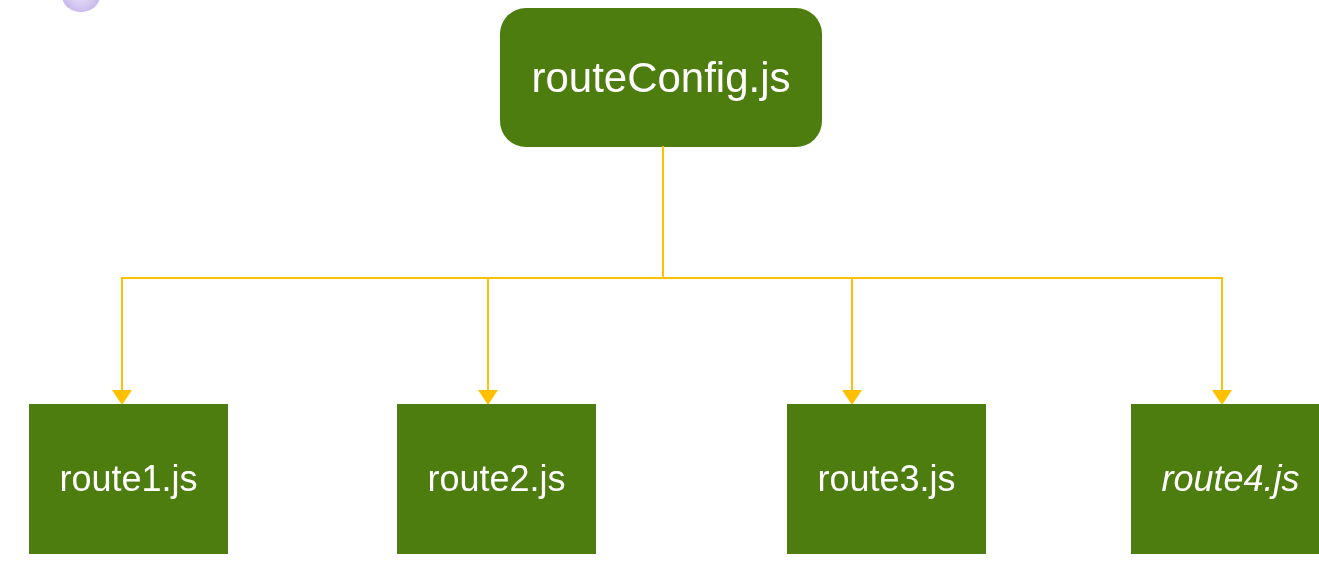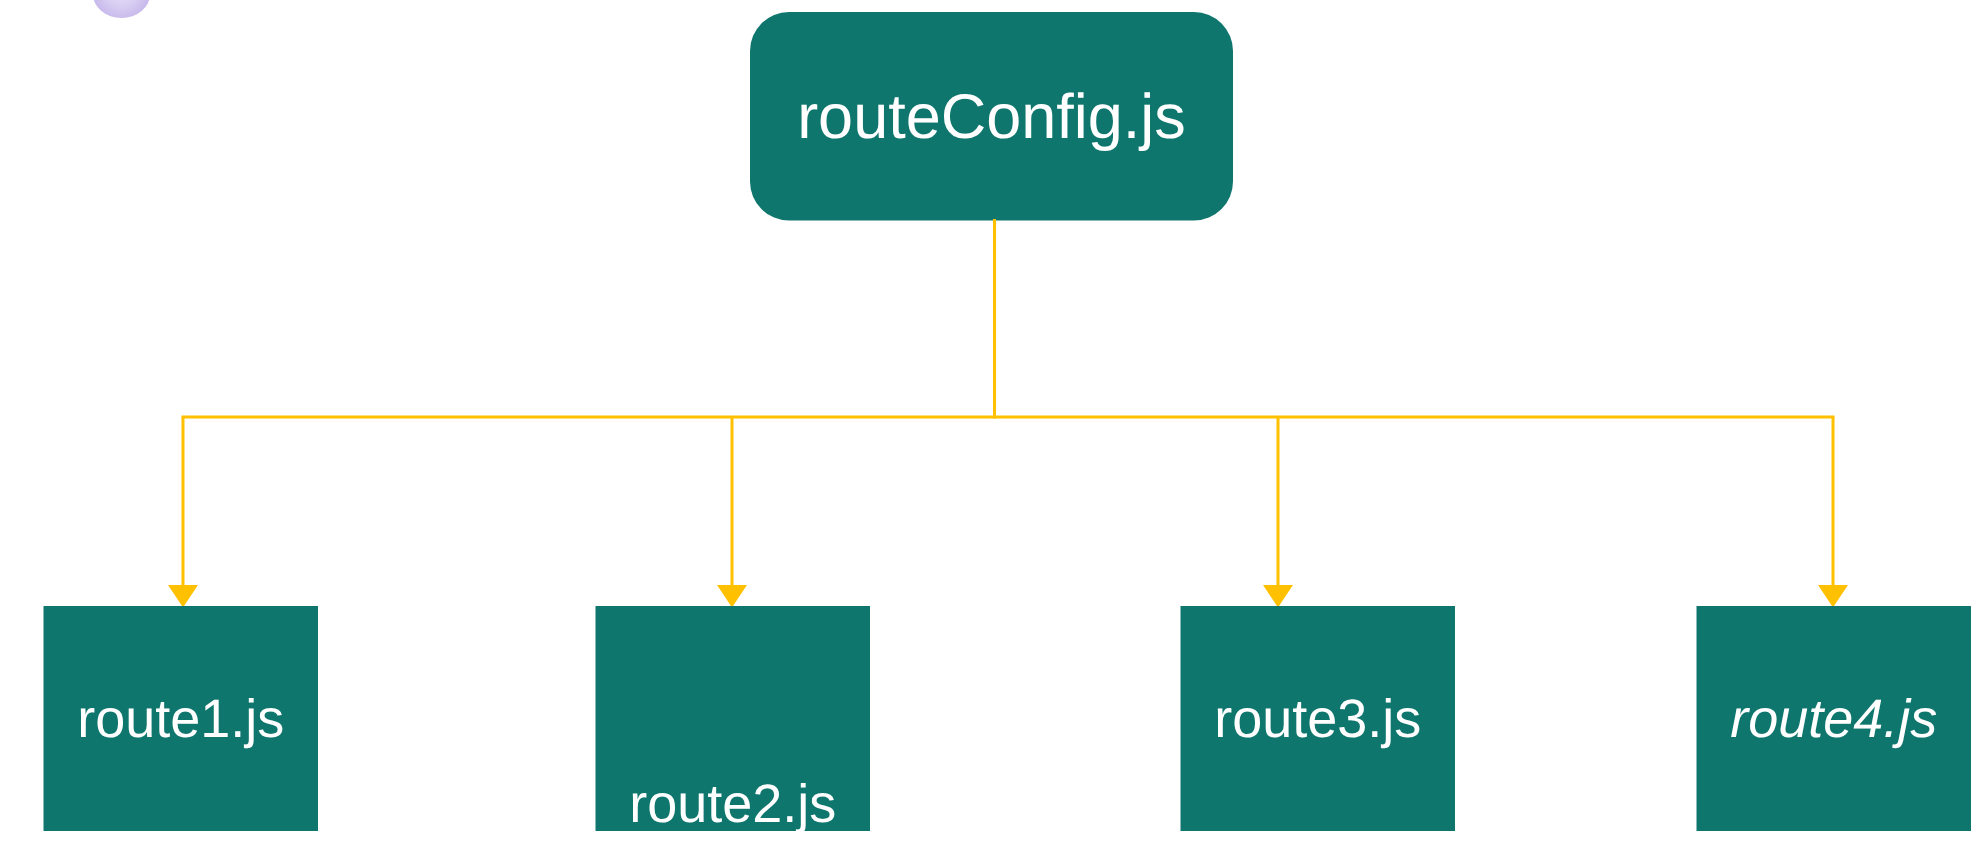--- a/index.html
+++ b/index.html
@@ -23,43 +23,43 @@
     top: -20px;
     width: 38px;
     height: 32px;
     border-radius: 50%;
     background: radial-gradient(ellipse at 50% 30%, #eee9f9 0%, #d6cbf1 50%, #b9a7e6 100%);
   }
 
   
   .node {
     position: absolute;
-    background: #0f766e;
+    background: #4d7c0f;
     color: #ffffff;
     display: flex;
     align-items: center;
     justify-content: center;
     text-align: center;
   }
   .node-root {
     left: 500px;
     top: 8px;
     width: 322px;
     height: 139px;
     border-radius: 26px;
     font-size: 42px;
   }
   .node-child {
     top: 404px;
-    width: 183px;
+    width: 199px;
     height: 150px;
     font-size: 36px;
   }
   .node-child.c0 { left: 29px; }
-  .node-child.c1 { left: 397px; align-items: flex-end; }
+  .node-child.c1 { left: 397px; }
   .node-child.c2 { left: 787px; text-align: center; }
   .node-child.c3 { left: 1131px; font-style: italic; }
 
   
   .line {
     position: absolute;
     background: #ffc000;
   }
   .line-root-v { left: 662px; top: 146px; width: 2px; height: 133px; }
   .line-bus-h  { left: 121px; top: 277px; width: 1102px; height: 2px; }

